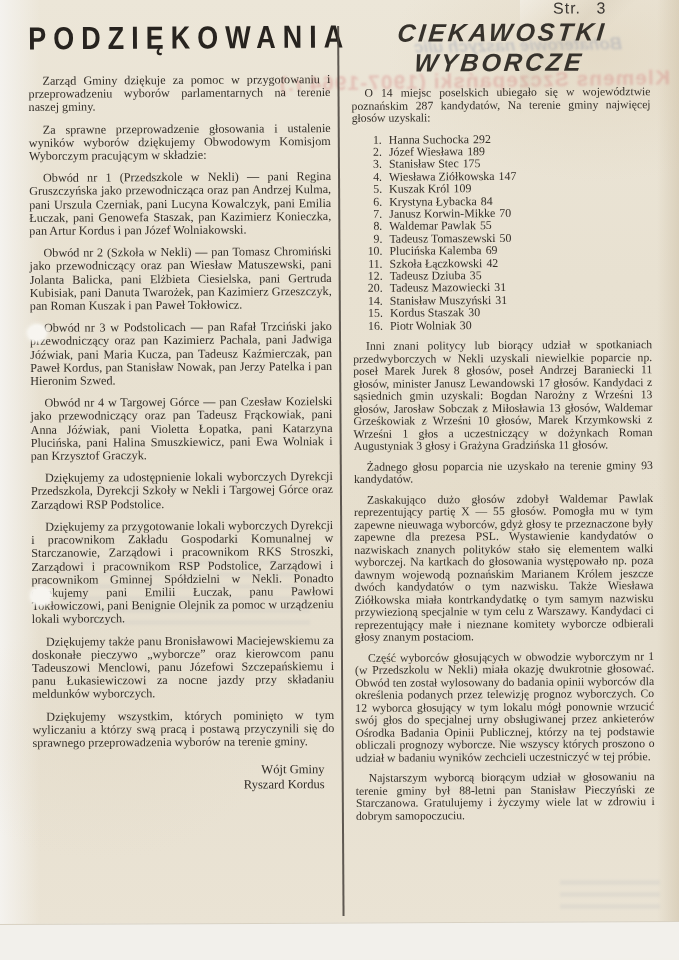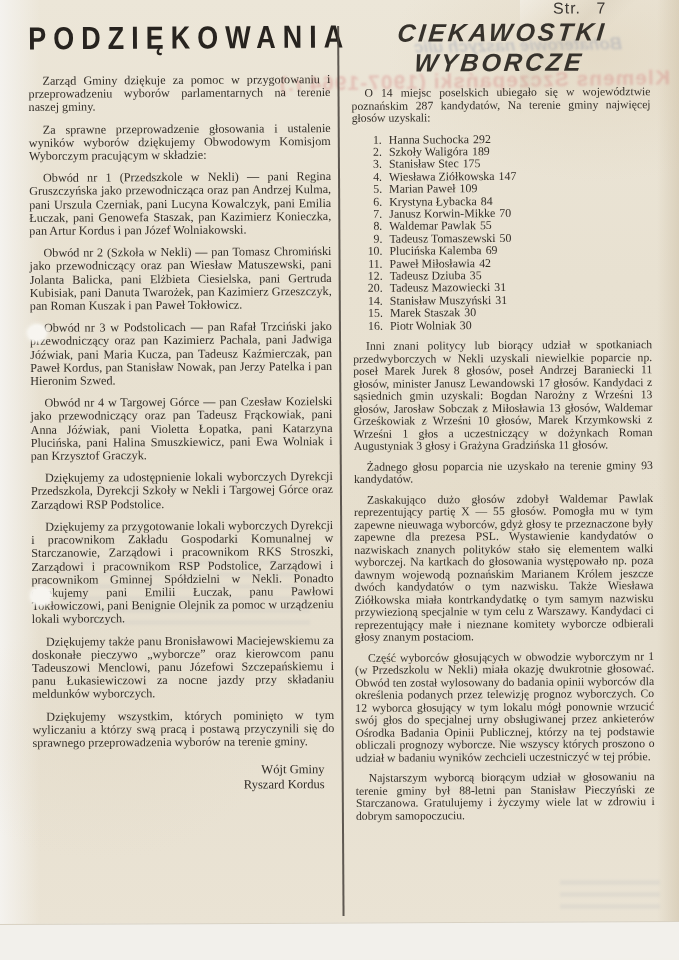--- a/index.html
+++ b/index.html
@@ -94,21 +94,21 @@
 
   <div class="bleed bleed-1">Bohaterowie naszych ulic</div>
   <div class="bleed bleed-2">Klemens Szczepański (1907-1964 r.)</div>
   <div class="smudge smudge-a"></div>
   <div class="smudge smudge-b"></div>
   <div class="smudge smudge-c"></div>
   <div class="crease"></div>
 
   <div class="content">
 
-    <div class="page-number">Str. 7</div>
+    <div class="page-number">Str. 3</div>
 
     <div class="col-left">
       <h1 class="left-title">PODZIĘKOWANIA</h1>
       <p>Zarząd Gminy dziękuje za pomoc w przygotowaniu i przeprowadzeniu wyborów parlamentarnych na terenie naszej gminy.</p>
       <p>Za sprawne przeprowadzenie głosowania i ustalenie wyników wyborów dziękujemy Obwodowym Komisjom Wyborczym pracującym w składzie:</p>
       <p>Obwód nr 1 (Przedszkole w Nekli) — pani Regina Gruszczyńska jako przewodnicząca oraz pan Andrzej Kulma, pani Urszula Czerniak, pani Lucyna Kowalczyk, pani Emilia Łuczak, pani Genowefa Staszak, pan Kazimierz Konieczka, pan Artur Kordus i pan Józef Wolniakowski.</p>
       <p>Obwód nr 2 (Szkoła w Nekli) — pan Tomasz Chromiński jako przewodniczący oraz pan Wiesław Matuszewski, pani Jolanta Balicka, pani Elżbieta Ciesielska, pani Gertruda Kubisiak, pani Danuta Twarożek, pan Kazimierz Grzeszczyk, pan Roman Kuszak i pan Paweł Tokłowicz.</p>
       <p>Obwód nr 3 w Podstolicach — pan Rafał Trzciński jako przewodniczący oraz pan Kazimierz Pachala, pani Jadwiga Jóźwiak, pani Maria Kucza, pan Tadeusz Kaźmierczak, pan Paweł Kordus, pan Stanisław Nowak, pan Jerzy Patelka i pan Hieronim Szwed.</p>
       <p>Obwód nr 4 w Targowej Górce — pan Czesław Kozielski jako przewodniczący oraz pan Tadeusz Frąckowiak, pani Anna Jóźwiak, pani Violetta Łopatka, pani Katarzyna Plucińska, pani Halina Smuszkiewicz, pani Ewa Wolniak i pan Krzysztof Graczyk.</p>
       <p>Dziękujemy za udostępnienie lokali wyborczych Dyrekcji Przedszkola, Dyrekcji Szkoły w Nekli i Targowej Górce oraz Zarządowi RSP Podstolice.</p>
@@ -131,36 +131,36 @@
       <p>O 14 miejsc poselskich ubiegało się w województwie poznańskim 287 kandydatów, Na terenie gminy najwięcej głosów uzyskali:</p>
 
       <ol class="results">
         <li>
             <span class="num">1.</span>
             <span>Hanna Suchocka</span>
             <span class="votes">292</span>
           </li>
         <li>
             <span class="num">2.</span>
-            <span>Szkoły Waligóra</span>
+            <span>Józef Wiesława</span>
             <span class="votes">189</span>
           </li>
         <li>
             <span class="num">3.</span>
             <span>Stanisław Stec</span>
             <span class="votes">175</span>
           </li>
         <li>
             <span class="num">4.</span>
             <span>Wiesława Ziółkowska</span>
             <span class="votes">147</span>
           </li>
         <li>
             <span class="num">5.</span>
-            <span>Marian Paweł</span>
+            <span>Kuszak Król</span>
             <span class="votes">109</span>
           </li>
         <li>
             <span class="num">6.</span>
             <span>Krystyna Łybacka</span>
             <span class="votes">84</span>
           </li>
         <li>
             <span class="num">7.</span>
             <span>Janusz Korwin-Mikke</span>
@@ -176,41 +176,41 @@
             <span>Tadeusz Tomaszewski</span>
             <span class="votes">50</span>
           </li>
         <li>
             <span class="num">10.</span>
             <span>Plucińska Kalemba</span>
             <span class="votes">69</span>
           </li>
         <li>
             <span class="num">11.</span>
-            <span>Paweł Miłosławia</span>
+            <span>Szkoła Łączkowski</span>
             <span class="votes">42</span>
           </li>
         <li>
             <span class="num">12.</span>
             <span>Tadeusz Dziuba</span>
             <span class="votes">35</span>
           </li>
         <li>
             <span class="num">20.</span>
             <span>Tadeusz Mazowiecki</span>
             <span class="votes">31</span>
           </li>
         <li>
             <span class="num">14.</span>
             <span>Stanisław Muszyński</span>
             <span class="votes">31</span>
           </li>
         <li>
             <span class="num">15.</span>
-            <span>Marek Staszak</span>
+            <span>Kordus Staszak</span>
             <span class="votes">30</span>
           </li>
         <li>
             <span class="num">16.</span>
             <span>Piotr Wolniak</span>
             <span class="votes">30</span>
           </li>
       </ol>
 
       <p>Inni znani politycy lub biorący udział w spotkaniach przedwyborczych w Nekli uzyskali niewielkie poparcie np. poseł Marek Jurek 8 głosów, poseł Andrzej Baraniecki 11 głosów, minister Janusz Lewandowski 17 głosów. Kandydaci z sąsiednich gmin uzyskali: Bogdan Narożny z Wrześni 13 głosów, Jarosław Sobczak z Miłosławia 13 głosów, Waldemar Grześkowiak z Wrześni 10 głosów, Marek Krzymkowski z Wrześni 1 głos a uczestniczący w dożynkach Roman Augustyniak 3 głosy i Grażyna Gradzińska 11 głosów.</p>

